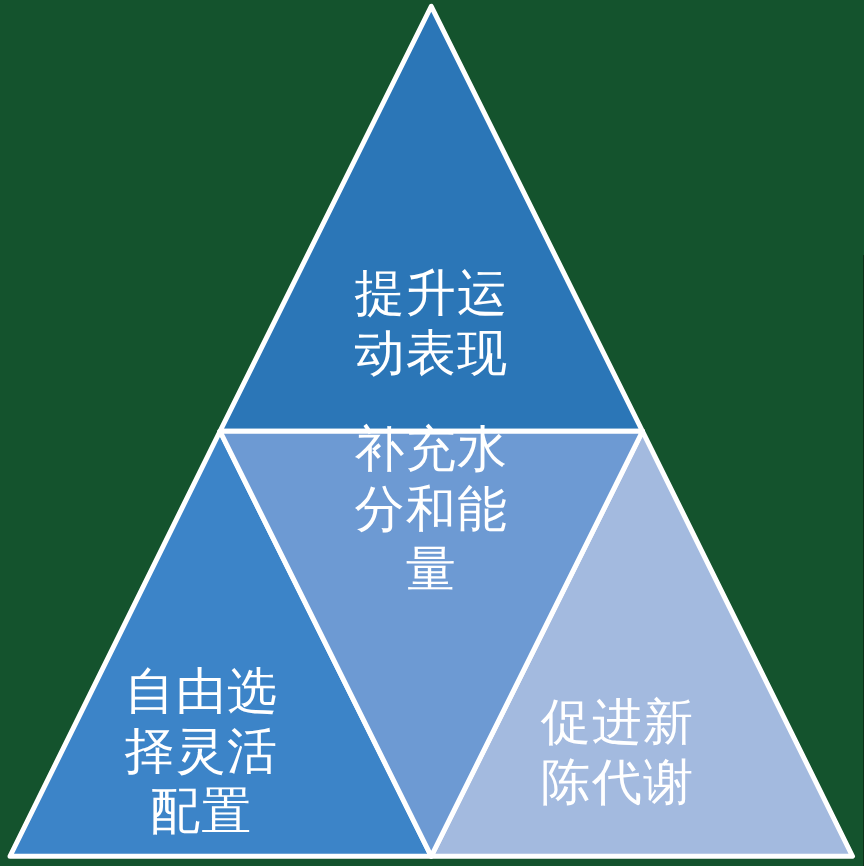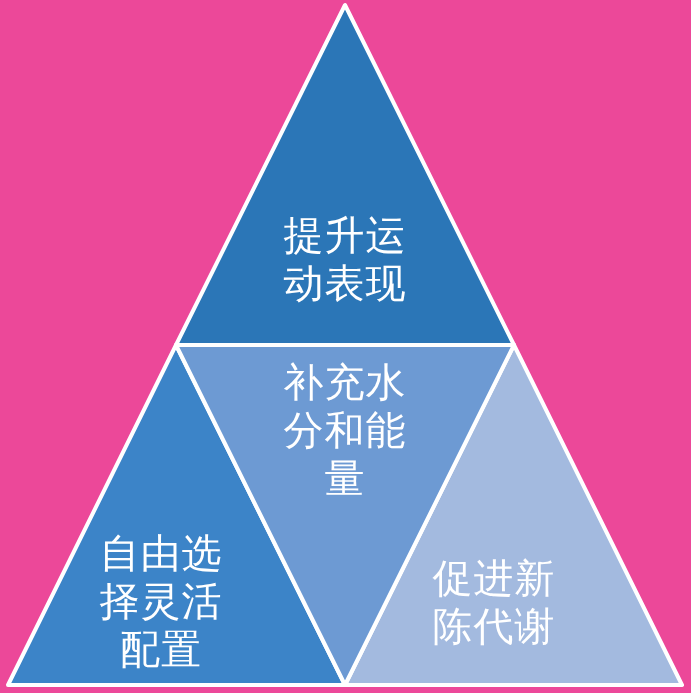--- a/index.html
+++ b/index.html
@@ -5,21 +5,21 @@
   html, body {
     margin: 0;
     padding: 0;
     background: #000000;
     font-family: "Liberation Sans", "DejaVu Sans", sans-serif;
   }
   .stage {
     position: relative;
     width: 691px;
     height: 693px;
-    background: #ec4899;
+    background: #14532d;
     overflow: hidden;
   }
   .stage svg {
     position: absolute;
     left: 0;
     top: 0;
     display: block;
   }
   .section-label {
     position: absolute;
@@ -27,21 +27,21 @@
     color: #ffffff;
     font-size: 40px;
     line-height: 48px;
     text-align: center;
     white-space: pre-line;
     letter-spacing: 1px;
     pointer-events: none;
     font-weight: 400;
   }
   .label-top         { left: 235px; top: 211px; }
-  .label-center      { left: 235px; top: 358px; }
+  .label-center      { left: 235px; top: 336px; font-family: Liberation Serif, serif; }
   .label-bottom-left { left:  51px; top: 529px; }
   .label-bottom-right{ left: 384px; top: 554px; }
 </style>
 </head>
 <body>
 
 <div class="stage">
 
   <svg width="691" height="693" viewBox="0 0 691 693">
 

